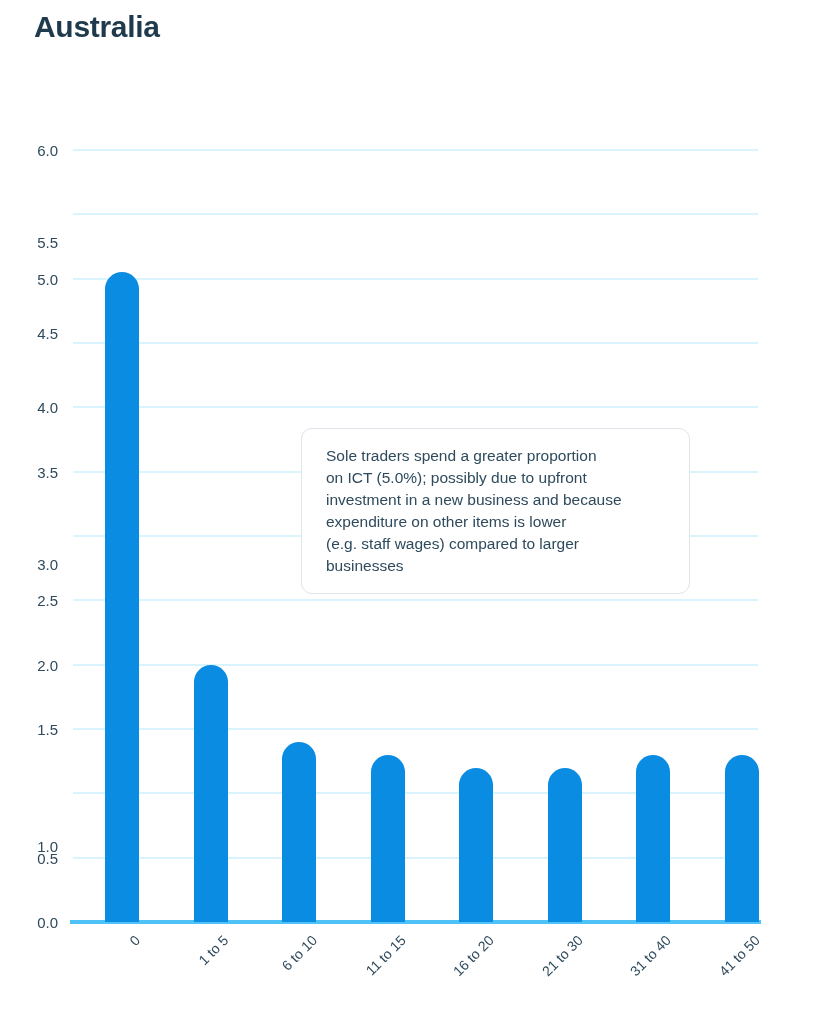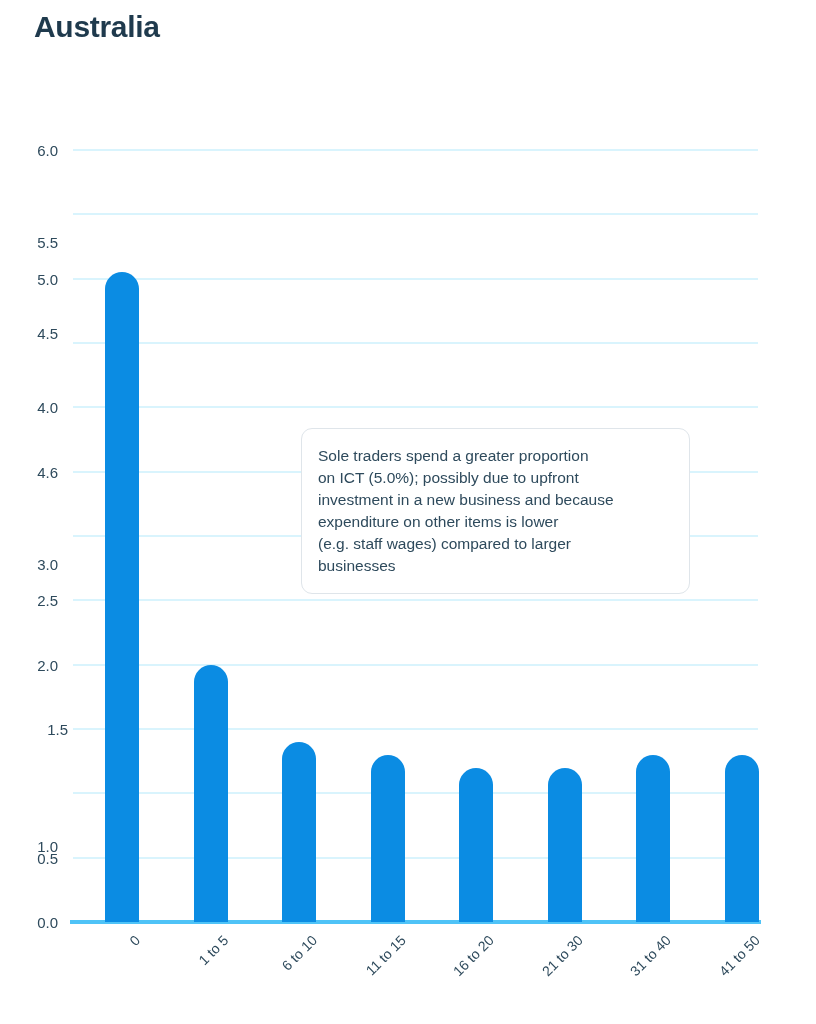--- a/index.html
+++ b/index.html
@@ -81,21 +81,21 @@
     transform-origin: right top;
     right: 0;
     top: 0;
   }
 
   #annotation-box {
     position: absolute;
     left: 301px;
     top: 428px;
     width: 389px;
-    padding: 16px 18px 16px 16px;
+    padding: 16px 18px 16px 24px;
     background: #ffffff;
     border: 1.5px solid #dfe5ea;
     border-radius: 11px;
     font-size: 15.5px;
     line-height: 1.42;
     color: #2e4a5c;
     white-space: pre-line;
   }
 </style>
 </head>
@@ -118,25 +118,25 @@
       <div class="gridline" style="top: 792.333px;"></div>
       <div class="gridline" style="top: 856.667px;"></div>
       <div class="gridline baseline" style="top: 920px;"></div>
     </div>
   <div id="yticks">
       <div class="ytick-wrap" style="top: 150px;">6.0</div>
       <div class="ytick-wrap" style="top: 214.333px; margin-top: 28px;">5.5</div>
       <div class="ytick-wrap" style="top: 278.667px; padding-left: 20px;">5.0</div>
       <div class="ytick-wrap" style="top: 333px;">4.5</div>
       <div class="ytick-wrap" style="top: 407.333px;">4.0</div>
-      <div class="ytick-wrap" style="top: 471.667px;">4.6</div>
+      <div class="ytick-wrap" style="top: 471.667px;">3.5</div>
       <div class="ytick-wrap" style="top: 564px; padding-left: 36px;">3.0</div>
       <div class="ytick-wrap" style="top: 600.333px;">2.5</div>
       <div class="ytick-wrap" style="top: 664.667px;">2.0</div>
-      <div class="ytick-wrap" style="top: 729px; margin-left: 10px;">1.5</div>
+      <div class="ytick-wrap" style="top: 729px;">1.5</div>
       <div class="ytick-wrap" style="top: 830px; margin-top: 16px;">1.0</div>
       <div class="ytick-wrap" style="top: 857.667px;">0.5</div>
       <div class="ytick-wrap" style="top: 922px;">0.0</div>
     </div>
   <div id="bars">
       <div class="bar" title="0: 5.05" style="left: 105px; top: 272.233px; height: 649.767px; background: rgb(11, 140, 227);"></div>
       <div class="bar" title="1 to 5: 2" style="left: 193.5px; top: 664.667px; height: 257.333px; background: rgb(11, 140, 227);"></div>
       <div class="bar" title="6 to 10: 1.4" style="left: 282px; top: 741.867px; height: 180.133px; background: rgb(11, 140, 227);"></div>
       <div class="bar" title="11 to 15: 1.3" style="left: 370.5px; top: 754.733px; height: 167.267px; background: rgb(11, 140, 227);"></div>
       <div class="bar" title="16 to 20: 1.2" style="left: 459px; top: 767.6px; height: 154.4px; background: rgb(11, 140, 227);"></div>

